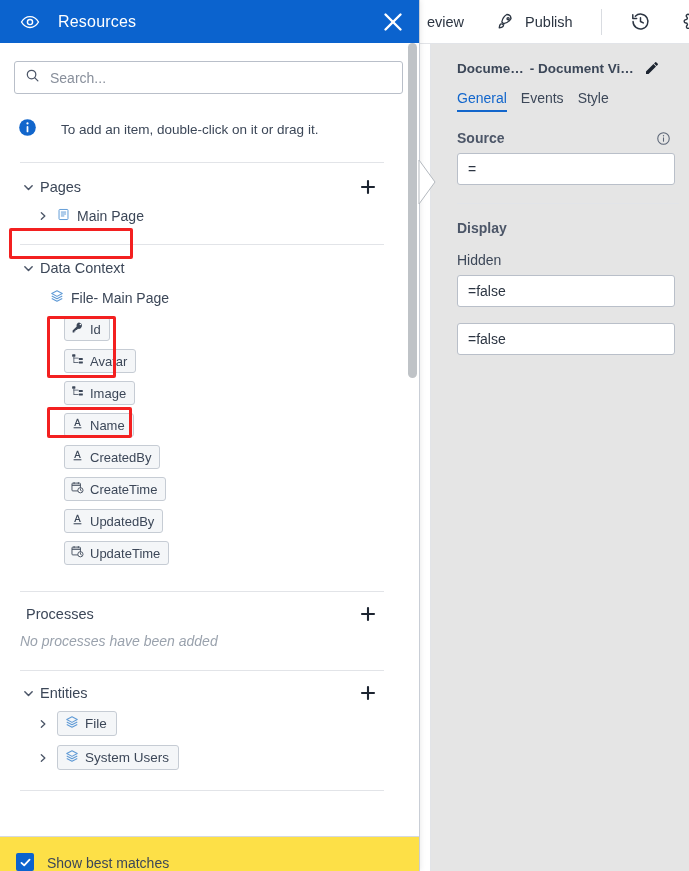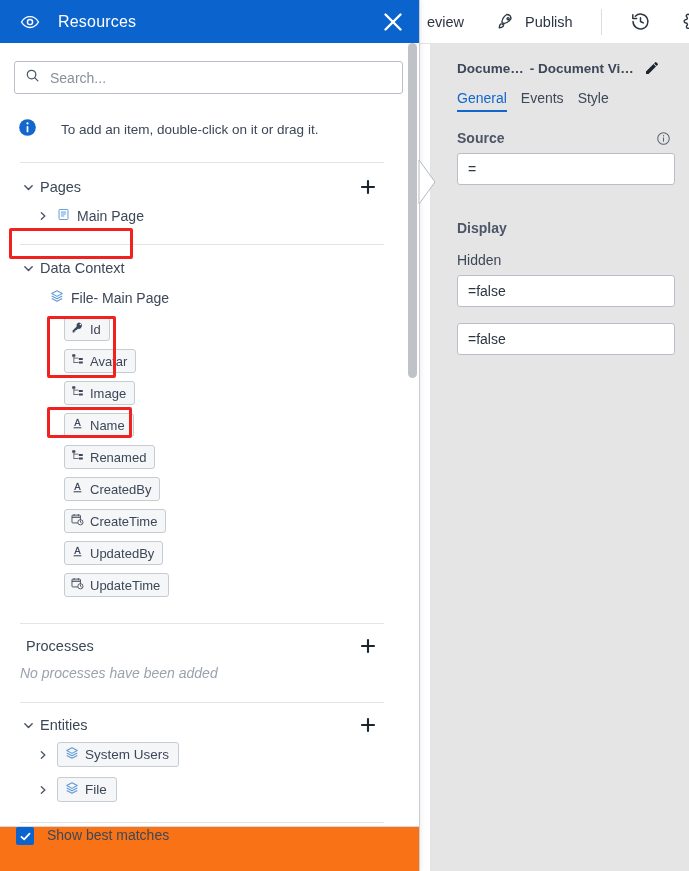--- a/index.html
+++ b/index.html
@@ -119,22 +119,22 @@
     display:inline-flex; align-items:center; gap:6px;
     border:1px solid #c6ccd4; border-radius:3px; background:#f4f6f8;
     padding:3px 9px 3px 7px; font-size:13.5px; color:#3c4758;
   }
 
   .empty-txt { font-size:14px; color:#9aa2ad; font-style:italic; margin:11px 0 0 6px; }
 
   .hl { position:absolute; border:3px solid #f32020; border-radius:2px; pointer-events:none; z-index:12; }
 
   .dlg-footer {
-    flex:0 0 auto; height:45px; border-top:1px solid #d5d9df;
-    display:flex; align-items:flex-start; padding-left:16px; gap:13px; background:#f97316;
+    flex:0 0 auto; height:35px; border-top:1px solid #d5d9df;
+    display:flex; align-items:flex-end; padding-left:16px; gap:13px; background:#fde047;
   }
   .cb {
     width:18px; height:18px; background:#0b63ce; border-radius:2px;
     display:flex; align-items:center; justify-content:center;
   }
   .cb-lbl { font-size:14px; color:#3c4758; }
 
   .dlg-sbar-track {
     position:absolute; right:0px; top:0; width:11px; height:100%;
   }
@@ -388,34 +388,20 @@
           <span>
             <svg width="13" height="13" viewBox="0 0 16 16" fill="#3c4758">
               <path d="M7.3 2h1.5l3.3 9h-1.6l-.8-2.3H6.3L5.5 11H3.9L7.3 2zm.7 1.9L6.7 7.4h2.7L8 3.9z"></path>
               <rect x="3.2" y="12.6" width="9.6" height="1.3"></rect>
             </svg>
           </span>
           <span>Name</span>
         </div>
           </div>
 
-        <div class="chip-wrap">
-            <div class="chip">
-          <span>
-            <svg width="13" height="13" viewBox="0 0 16 16" fill="#3c4758">
-              <rect x="1.4" y="1.6" width="4" height="3" rx="0.5"></rect>
-              <rect x="9.6" y="6.2" width="5" height="2.4" rx="0.5"></rect>
-              <rect x="9.6" y="10.4" width="5" height="2.4" rx="0.5"></rect>
-              <path d="M3.1 4.6v7.6h6.1v-.9H4v-6.7z"></path>
-              <path d="M3.1 6.7h6.1v-.9H3.1z"></path>
-            </svg>
-          </span>
-          <span>Renamed</span>
-        </div>
-          </div>
 
         <div class="chip-wrap">
             <div class="chip">
           <span>
             <svg width="13" height="13" viewBox="0 0 16 16" fill="#3c4758">
               <path d="M7.3 2h1.5l3.3 9h-1.6l-.8-2.3H6.3L5.5 11H3.9L7.3 2zm.7 1.9L6.7 7.4h2.7L8 3.9z"></path>
               <rect x="3.2" y="12.6" width="9.6" height="1.3"></rect>
             </svg>
           </span>
           <span>CreatedBy</span>
@@ -487,53 +473,53 @@
           </span>
           <span class="sec-title">Entities</span>
           <span class="plus">
             <svg width="16" height="16" viewBox="0 0 16 16" stroke="#1c2430" stroke-width="2.1" stroke-linecap="round">
                 <line x1="8" y1="2" x2="8" y2="14"></line>
                 <line x1="2" y1="8" x2="14" y2="8"></line>
               </svg>
           </span>
         </div>
 
-        <div class="tree-row" style="margin-top:9px;">
+        <div class="tree-row" style="margin-top:10px;">
           <span class="caret-sm">
             <svg width="10" height="10" viewBox="0 0 12 12" fill="none" stroke="#4c5668" stroke-width="1.6" stroke-linecap="round" stroke-linejoin="round">
                 <polyline points="4,2 8.2,6 4,10"></polyline>
               </svg>
           </span>
           <span class="chip-ent">
             <span>
               <svg width="14" height="14" viewBox="0 0 16 16" fill="none" stroke="#5f9ad6" stroke-width="1.2" stroke-linejoin="round">
                 <polygon points="8,2 14,5.2 8,8.4 2,5.2"></polygon>
                 <polyline points="2,8 8,11.2 14,8"></polyline>
                 <polyline points="2,10.8 8,14 14,10.8"></polyline>
               </svg>
             </span>
-            <span>System Users</span>
-          </span>
-        </div>
-
-        <div class="tree-row" style="margin-top:10px;">
+            <span>File</span>
+          </span>
+        </div>
+
+        <div class="tree-row" style="margin-top:9px;">
           <span class="caret-sm">
             <svg width="10" height="10" viewBox="0 0 12 12" fill="none" stroke="#4c5668" stroke-width="1.6" stroke-linecap="round" stroke-linejoin="round">
                 <polyline points="4,2 8.2,6 4,10"></polyline>
               </svg>
           </span>
           <span class="chip-ent">
             <span>
               <svg width="14" height="14" viewBox="0 0 16 16" fill="none" stroke="#5f9ad6" stroke-width="1.2" stroke-linejoin="round">
                 <polygon points="8,2 14,5.2 8,8.4 2,5.2"></polygon>
                 <polyline points="2,8 8,11.2 14,8"></polyline>
                 <polyline points="2,10.8 8,14 14,10.8"></polyline>
               </svg>
             </span>
-            <span>File</span>
+            <span>System Users</span>
           </span>
         </div>
 
         <div class="sec-divider" style="margin-top:20px;"></div>
 
       </div>
 
       <div class="dlg-sbar-track">
         <div class="dlg-sbar-thumb"></div>
       </div>

